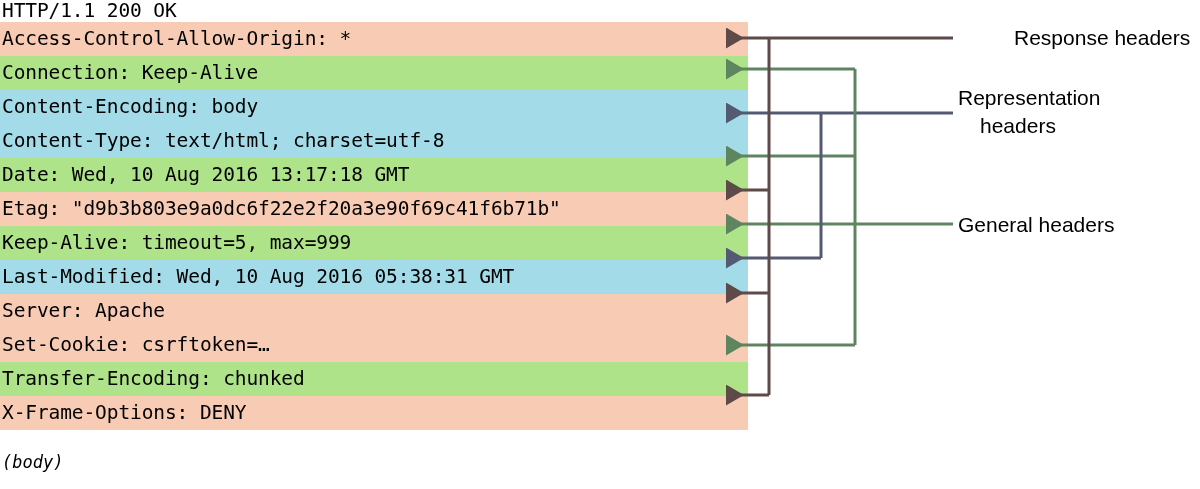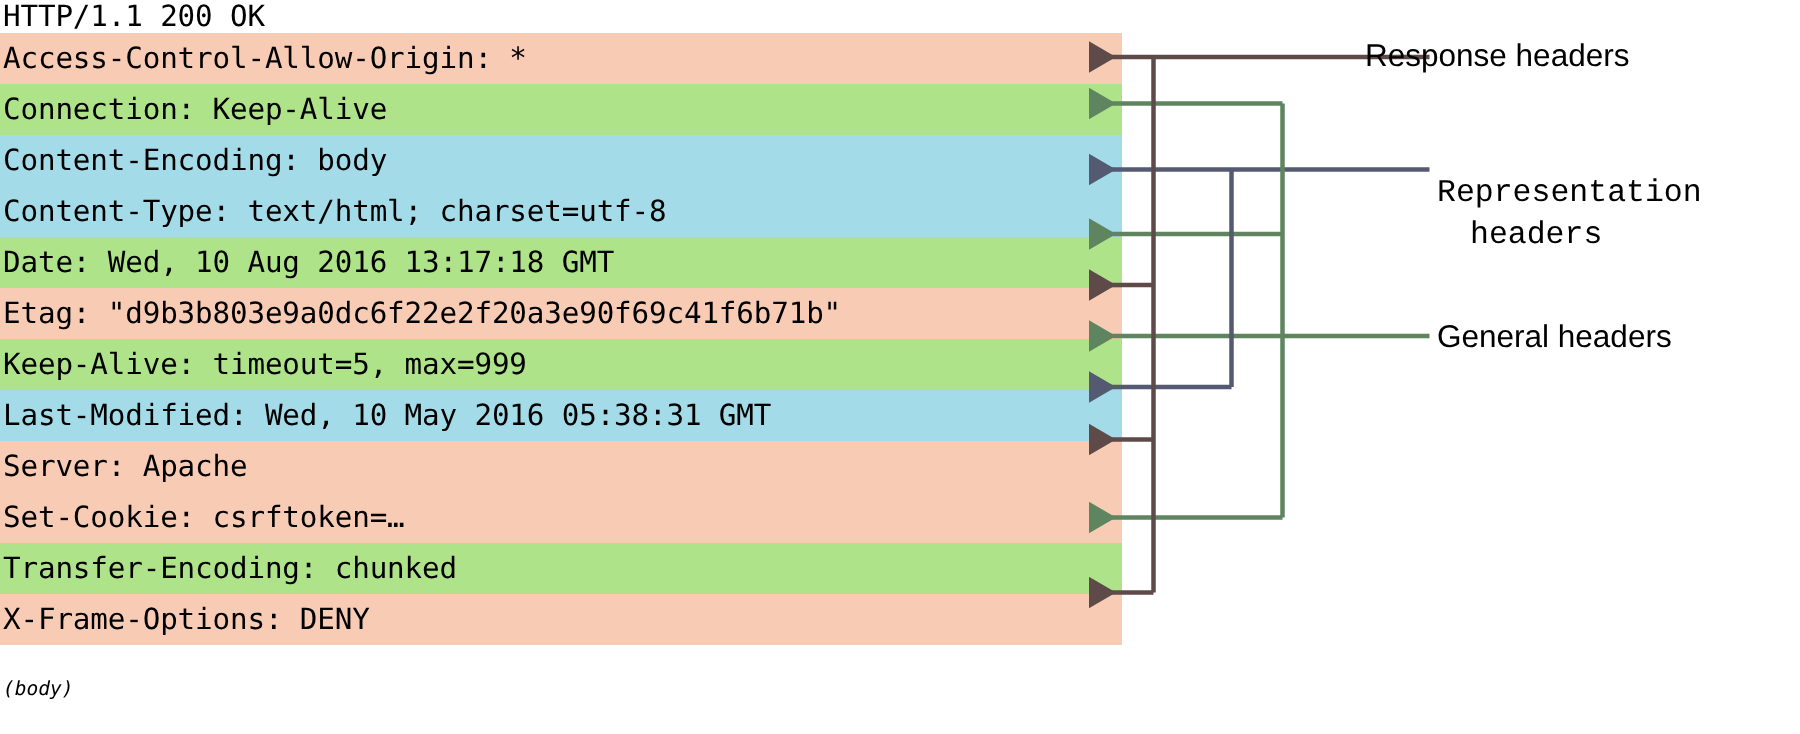--- a/index.html
+++ b/index.html
@@ -33,60 +33,60 @@
   .http-line.status { background: #ffffff; height: 22px; line-height: 22px; }
   .band-none   { background: #ffffff; }
   .band-peach  { background: #f8cbb4; }
   .band-green  { background: #aee389; }
   .band-blue   { background: #a3dce8; }
 
   #body-line {
     position: absolute;
     left: 2px; top: 452px;
     font-family: "DejaVu Sans Mono", monospace;
-    font-size: 13px;
+    font-size: 17px;
     font-style: italic;
     color: #000000;
     white-space: pre;
   }
 
   
   #annotations {
     position: absolute;
     left: 0; top: 0;
     width: 1200px; height: 489px;
     pointer-events: none;
   }
   .legend-label {
     position: absolute;
     font-family: "Liberation Sans", sans-serif;
     font-size: 21px;
     color: #000000;
     white-space: pre;
     line-height: 28px;
   }
-  #label-response       { left: 910px; top: 24px; }
-  #label-representation { left: 958px; top: 116px; font-family: Liberation Mono, monospace; }
+  #label-response       { left: 1014px; top: 24px; }
+  #label-representation { left: 958px; top: 84px; }
   #label-general        { left: 958px; top: 211px; }
   #label-representation .l2 { display: block; padding-left: 22px; }
 </style>
 </head>
 <body>
 
 <div id="response-block">
   <div class="http-line status band-none">HTTP/1.1 200 OK</div>
   <div id="header-rows">
       <div class="http-line band-peach">Access-Control-Allow-Origin: *</div>
       <div class="http-line band-green">Connection: Keep-Alive</div>
       <div class="http-line band-blue">Content-Encoding: body</div>
       <div class="http-line band-blue">Content-Type: text/html; charset=utf-8</div>
       <div class="http-line band-green">Date: Wed, 10 Aug 2016 13:17:18 GMT</div>
       <div class="http-line band-peach">Etag: "d9b3b803e9a0dc6f22e2f20a3e90f69c41f6b71b"</div>
       <div class="http-line band-green">Keep-Alive: timeout=5, max=999</div>
-      <div class="http-line band-blue">Last-Modified: Wed, 10 May 2016 05:38:31 GMT</div>
+      <div class="http-line band-blue">Last-Modified: Wed, 10 Aug 2016 05:38:31 GMT</div>
       <div class="http-line band-peach">Server: Apache</div>
       <div class="http-line band-peach">Set-Cookie: csrftoken=…</div>
       <div class="http-line band-green">Transfer-Encoding: chunked</div>
       <div class="http-line band-peach">X-Frame-Options: DENY</div>
     </div>
 </div>
 
 <div id="body-line">(body)</div>
 
 <svg id="annotations" width="1200" height="489" viewBox="0 0 1200 489">

